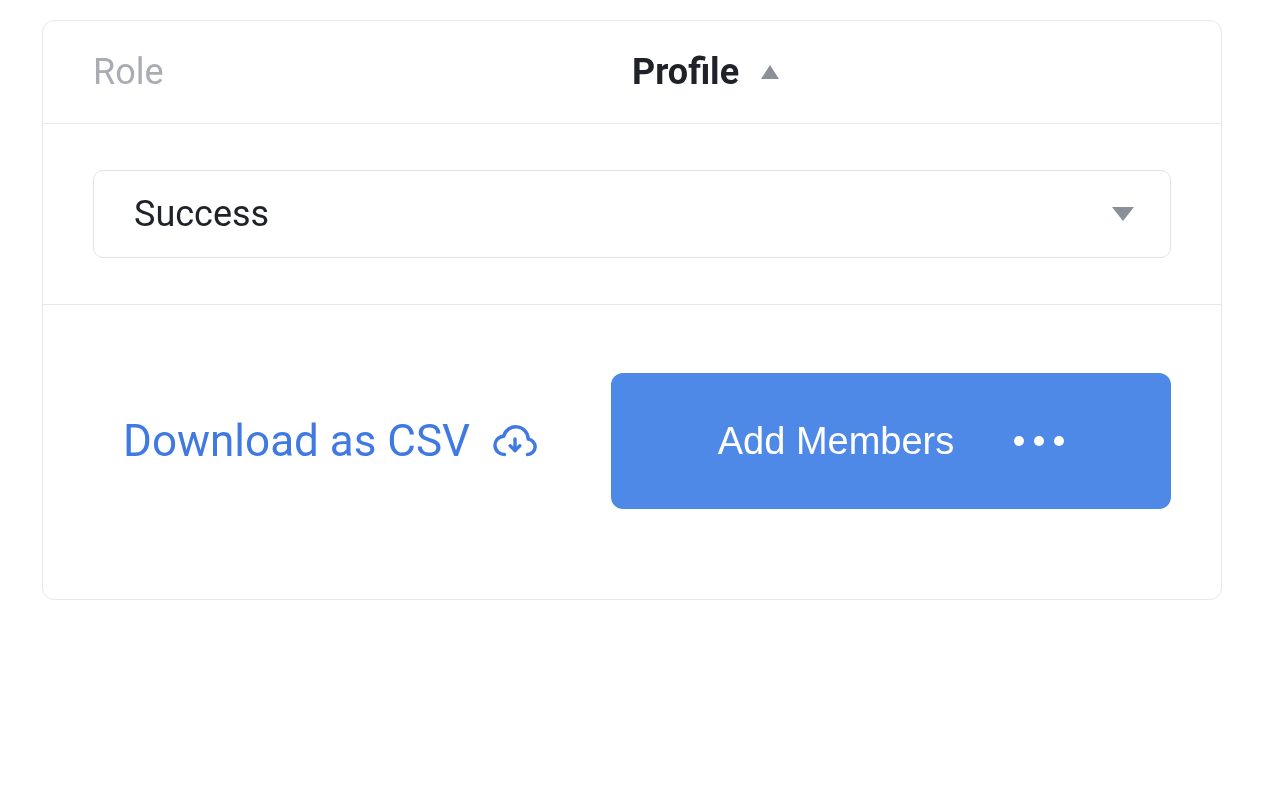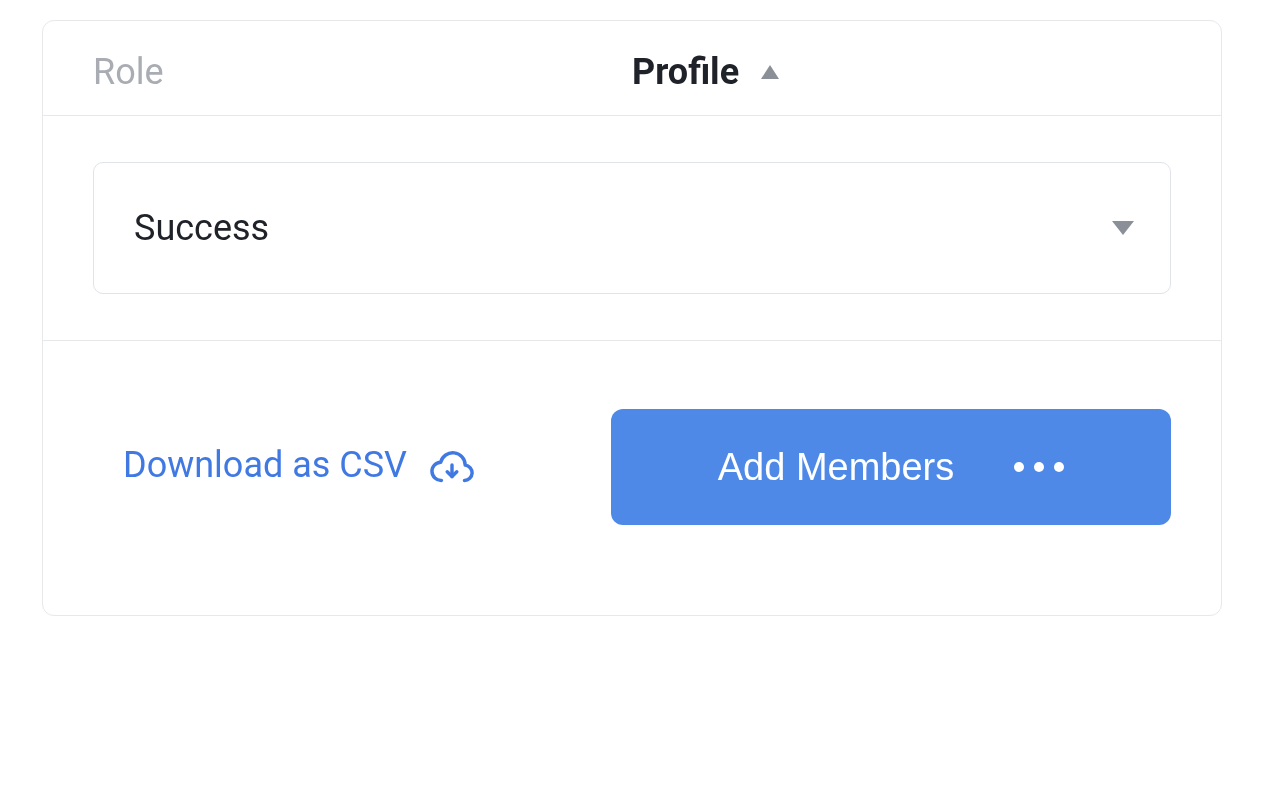--- a/index.html
+++ b/index.html
@@ -19,21 +19,21 @@
       margin: 0 auto;
       background: #ffffff;
       border: 1px solid #e6e8ec;
       border-radius: 12px;
       overflow: hidden;
     }
 
     .header-row {
       display: flex;
       align-items: center;
-      padding: 30px 50px 22px 50px;
+      padding: 30px 50px 30px 50px;
       border-bottom: 1px solid #e6e8ec;
     }
 
     .header-role {
       width: 50%;
       font-size: 36px;
       font-weight: 400;
       color: #a9adb3;
     }
 
@@ -58,21 +58,21 @@
     .selects-row {
       display: flex;
       align-items: center;
       gap: 40px;
       padding: 46px 50px 46px 50px;
       border-bottom: 1px solid #e6e8ec;
     }
 
     .select {
       flex: 1;
-      height: 132px;
+      height: 88px;
       border: 1px solid #e0e3ea;
       border-radius: 10px;
       background: transparent;
       display: flex;
       align-items: center;
       justify-content: space-between;
       padding: 0 36px 0 40px;
       cursor: pointer;
     }
 
@@ -92,44 +92,44 @@
 
     .actions-row {
       display: flex;
       align-items: center;
       justify-content: space-between;
       padding: 68px 50px 90px 80px;
     }
 
     .download-link {
       display: flex;
-      align-items: flex-start;
+      align-items: center;
       gap: 22px;
       color: #4179e3;
-      font-size: 36px;
+      font-size: 44px;
       font-weight: 400;
       cursor: pointer;
     }
 
     .cloud-icon svg {
       width: 46px;
       height: 46px;
       display: block;
     }
 
     .add-button {
       display: flex;
       align-items: center;
       justify-content: center;
       gap: 60px;
       background: #4f89e8;
       color: #ffffff;
       border: none;
       border-radius: 12px;
-      height: 116px;
+      height: 136px;
       padding: 0 56px;
       font-size: 38px;
       font-weight: 500;
       cursor: pointer;
       min-width: 560px;
     }
 
     .dots {
       display: flex;
       align-items: center;

